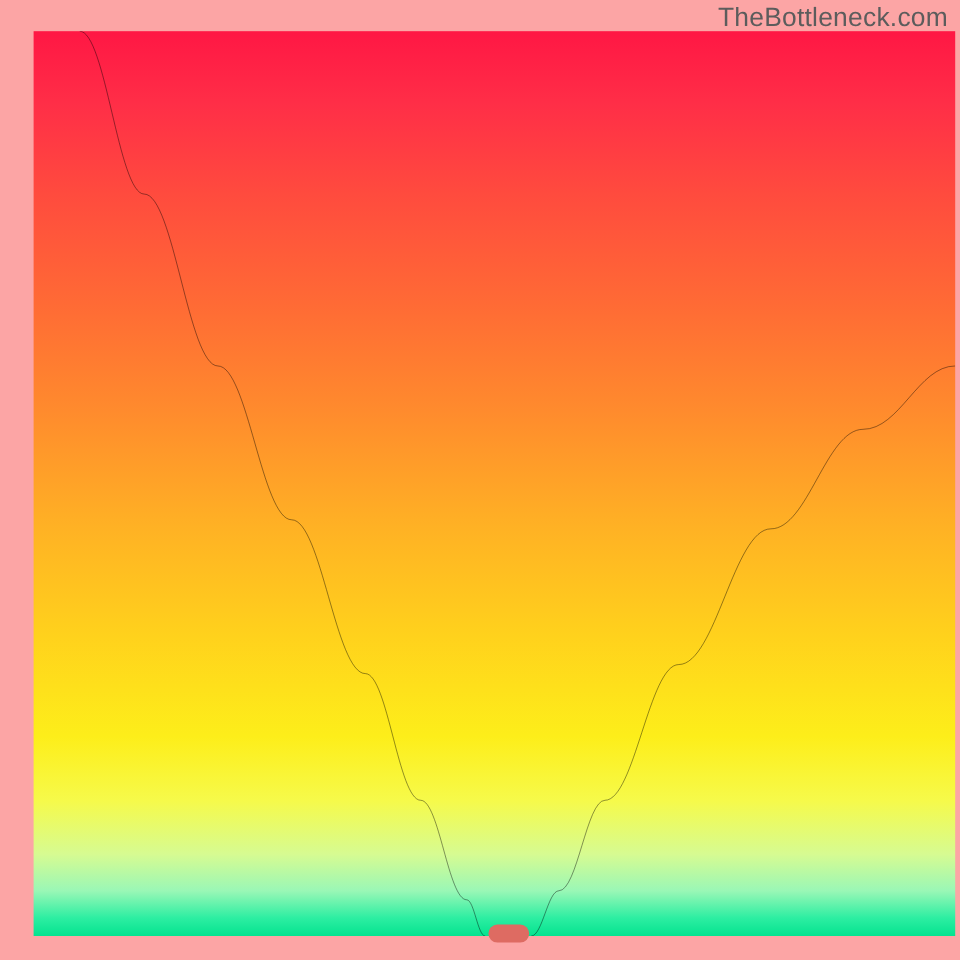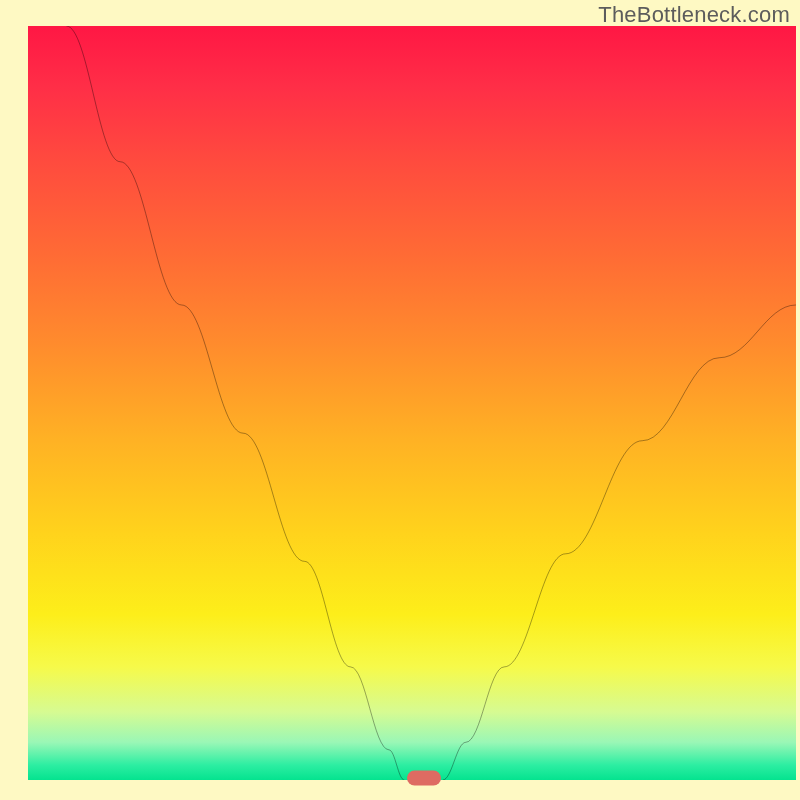--- a/index.html
+++ b/index.html
@@ -8,21 +8,21 @@
     width: 800px;
     height: 800px;
     background: #000;
     overflow: hidden;
     font-family: Arial, Helvetica, sans-serif;
   }
   .frame {
     position: relative;
     width: 800px;
     height: 800px;
-    background: #fef9c3;
+    background: #fca5a5;
   }
   .watermark {
     position: absolute;
     top: 2px;
     right: 10px;
     color: #5c5c5c;
     font-size: 22px;
     font-weight: 400;
     letter-spacing: 0.2px;
     z-index: 30;

